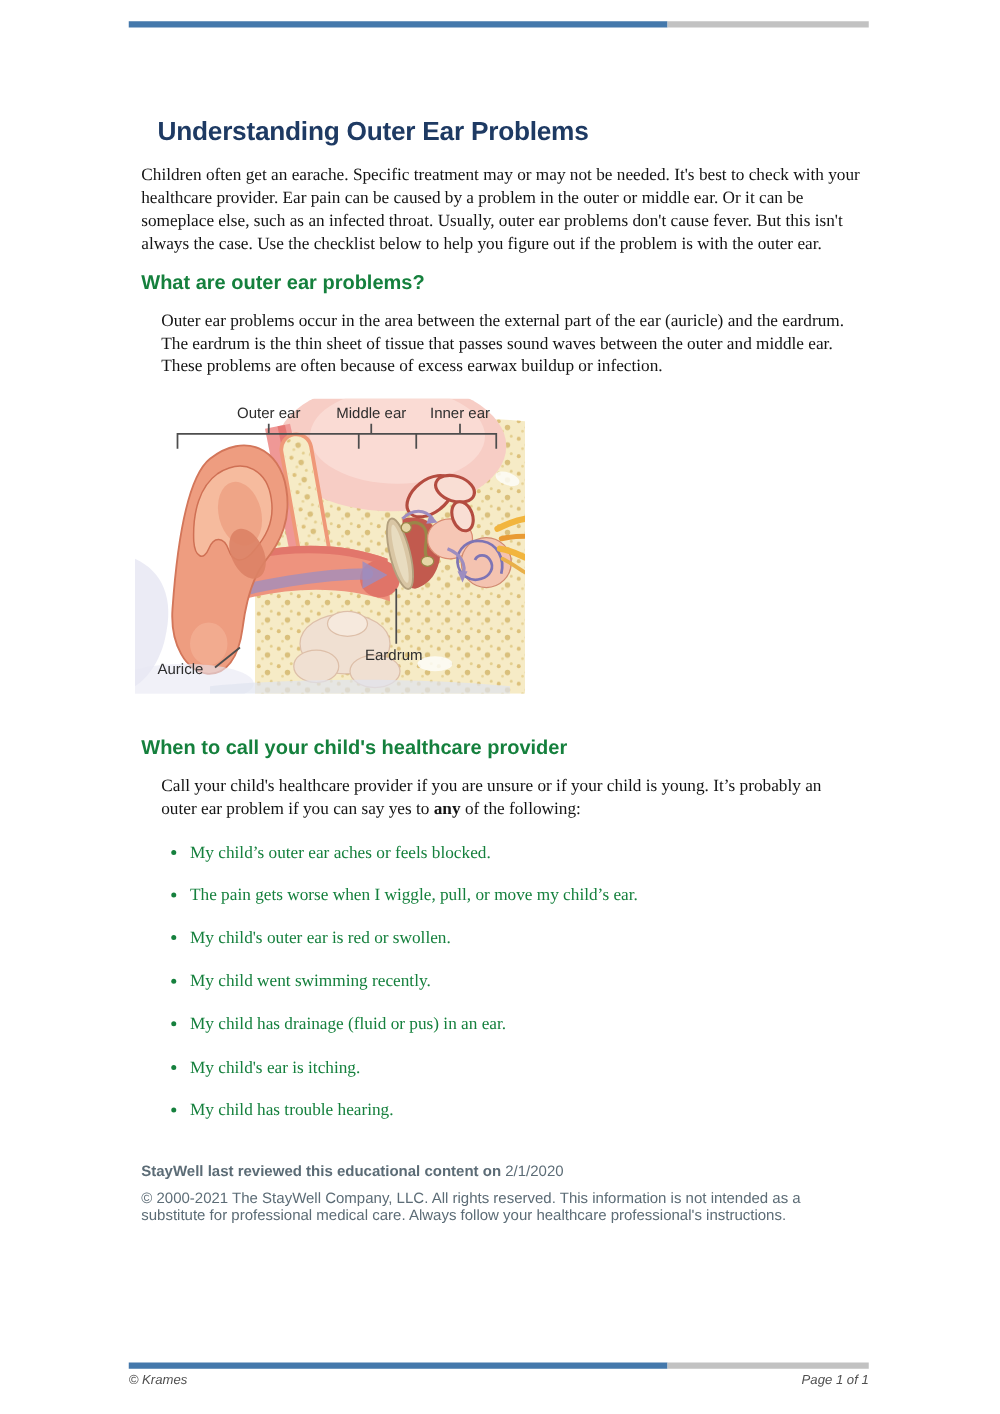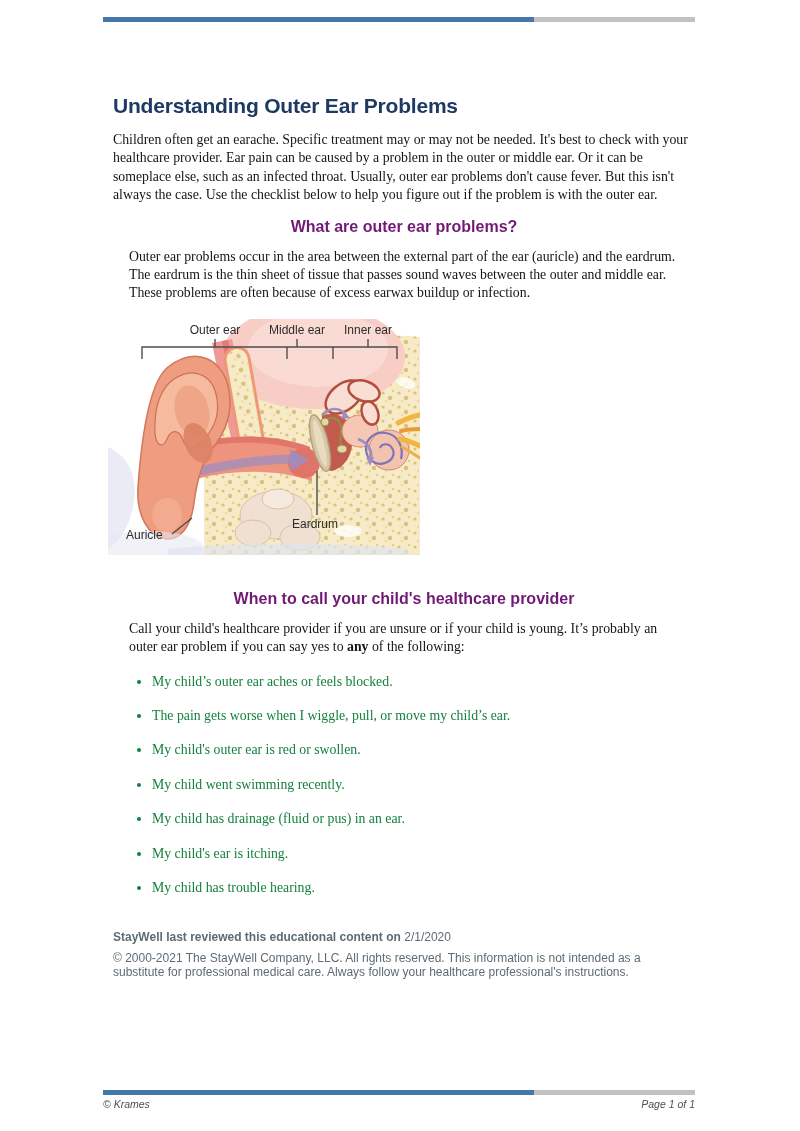--- a/index.html
+++ b/index.html
@@ -6,23 +6,23 @@
   .page{position:relative;width:800px;height:1131px;background:#ffffff;overflow:hidden;
         font-family:"Liberation Serif", serif;}
   
   .bar{position:absolute;left:103px;width:592px;height:5px;display:flex;}
   .bar-top{top:17px}
   .bar-bottom{top:1090px}
   .bar-blue{width:431px;height:100%;background:#4478ab;}
   .bar-gray{flex:1;height:100%;background:#c2c2c2;}
   
   .content{position:absolute;left:113px;top:0;width:582px;}
-  h1.doc-title{margin:93px 0 0;font:bold 21px/26px "Liberation Sans", sans-serif;
+  h1.doc-title{margin:93px 13px 0;font:bold 21px/26px "Liberation Sans", sans-serif;
       color:#1e3a63;letter-spacing:-0.2px;}
-  h2.sec{margin:12px 0 0;font:bold 16px/20px "Liberation Sans", sans-serif;color:#701a75;text-align:center;}
+  h2.sec{margin:12px 0 0;font:bold 16px/20px "Liberation Sans", sans-serif;color:#15803d;}
   h2.sec2{margin:34px 0 0;}
   p.body{margin:12px 0 0;font:13.8px/18.4px "Liberation Serif", serif;color:#141414;}
   p.body2{margin:11px 16px 0;}
   
   .figure{position:relative;width:312px;height:236px;margin:16px 0 0 -5px;}
   .figure svg{position:absolute;left:0;top:0;}
   .fig-label{position:absolute;font:12px/14px "Liberation Sans", sans-serif;color:#2d2d2d;
       white-space:nowrap;}
   .fig-label.centered{transform:translateX(-50%);}
   .caption{margin:20px 0 0;font:bold 14px/17px "Liberation Serif", serif;color:#000;}

